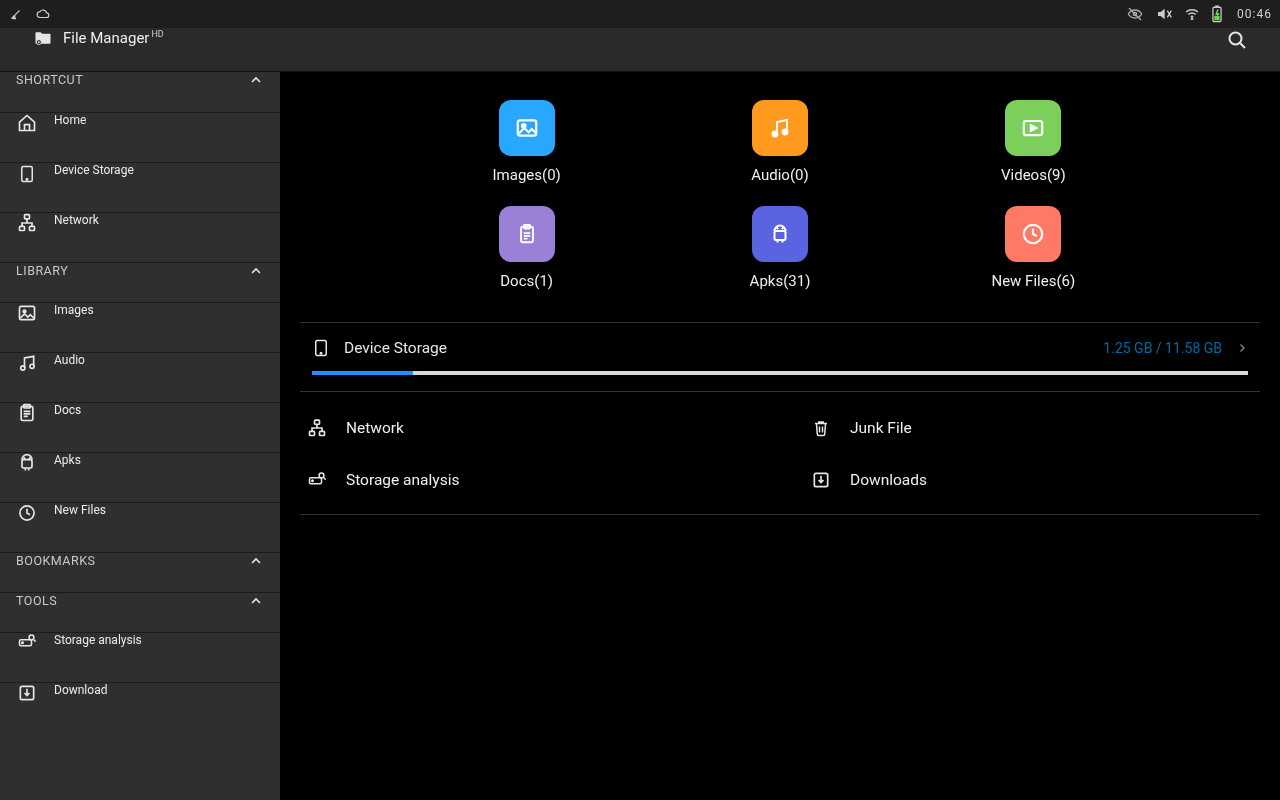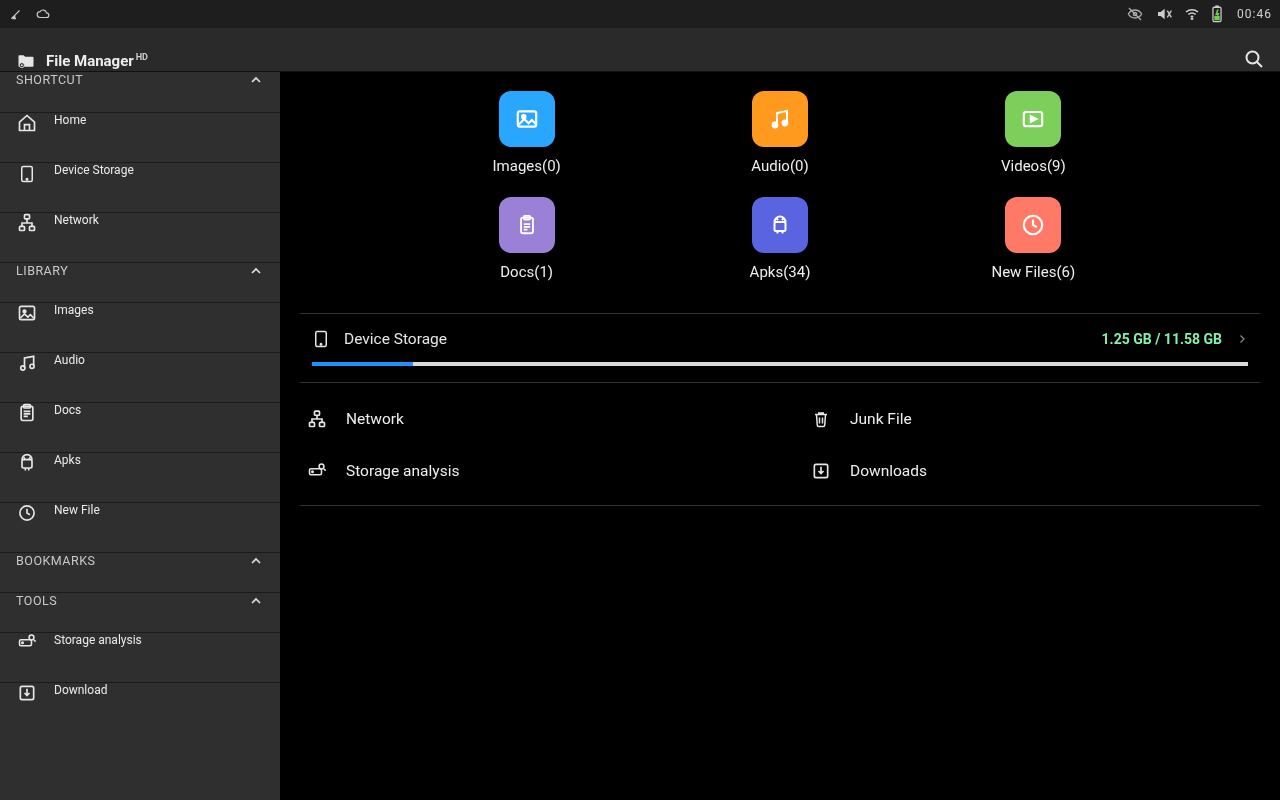--- a/index.html
+++ b/index.html
@@ -9,31 +9,31 @@
   
   .statusbar {
     height: 28px; background:#1e1e1e; display:flex; align-items:center;
     justify-content:space-between; padding:0 8px; font-size:13px; color:#d0d0d0;
   }
   .statusbar .left, .statusbar .right { display:flex; align-items:center; gap:10px; }
   .statusbar .clock { font-size:12px; font-weight:400; letter-spacing:1px; margin-left:4px;}
 
   
   .appheader {
-    height: 44px; background:#2a2a2a; display:flex; align-items:flex-end;
-    justify-content:space-between; padding:0 14px; border-bottom:1px solid #111;font-weight:bold;
+    height: 44px; background:#2a2a2a; display:flex; align-items:flex-start;
+    justify-content:space-between; padding:0 31px; border-bottom:1px solid #111;
   }
   .appheader .title { display:flex; align-items:center; gap:8px; font-size:15px; color:#eee;}
   .appheader .sup { font-size:9px; vertical-align:super; margin-left:2px; color:#ccc;}
   .appheader .search { cursor:pointer; }
 
   
   .body { display:flex; height: calc(800px - 28px - 44px); }
   .sidebar { width: 280px; background:#2f2f2f; display:flex; flex-direction:column; overflow:hidden;}
-  .main    { flex:1; background:#000; display:flex; flex-direction:column; padding-top:19px;}
+  .main    { flex:1; background:#000; display:flex; flex-direction:column; padding-top:28px;}
 
   
   .shdr {
     display:flex; align-items:flex-start; justify-content:space-between;
     padding:0 16px; height:40px; font-size:12.5px; letter-spacing:.5px;
     color:#c8c8c8; background:#2f2f2f; cursor:pointer;
     border-top:1px solid #1b1b1b;
   }
   .shdr:first-child { border-top:none; }
   
@@ -57,21 +57,21 @@
   .cat .lbl { font-size:15px; color:#eee; }
 
   
   .storage {
     margin:8px 20px 0 20px; padding:14px 12px 16px 12px;
     border-top:1px solid #333; border-bottom:1px solid #333;
     display:flex; flex-direction:column; gap:12px; cursor:pointer;
   }
   .storage .top { display:flex; align-items:center; justify-content:space-between;}
   .storage .topleft { display:flex; align-items:center; gap:14px; font-size:15.5px;}
-  .storage .cap { font-size:14px; color:#86efac;font-weight:bold;}
+  .storage .cap { font-size:14px; color:#0369a1;}
   .progress { height:4px; background:#d9d9d9; width:100%; position:relative;}
   .progress .fill { position:absolute; left:0; top:0; bottom:0; background:#1e90ff;}
 
   
   .tools {
     margin:18px 20px 0 20px;
     display:grid; grid-template-columns:1fr 1fr; row-gap:32px; column-gap:60px;
     padding:8px 6px 24px 6px; border-bottom:1px solid #333;
   }
   .tool { display:flex; align-items:center; gap:18px; font-size:15.5px; color:#eee; cursor:pointer;}
@@ -238,21 +238,21 @@
         </span>
       <span>Apks</span>
     </div>
     <div class="sitem">
       <span class="sicon">
           <svg width="20" height="20" viewBox="0 0 24 24" fill="none" stroke="#e6e6e6" stroke-width="2">
             <circle cx="12" cy="12" r="8.5"></circle>
             <path d="M12 7v5l3.5 2"></path>
           </svg>
         </span>
-      <span>New File</span>
+      <span>New Files</span>
     </div>
 
     <div class="shdr">
       <span>BOOKMARKS</span>
       <span>
           <svg width="16" height="16" viewBox="0 0 24 24" fill="none" stroke="#e0e0e0" stroke-width="2.5">
             <path d="M6 15l6-6 6 6"></path>
           </svg>
         </span>
     </div>
@@ -331,21 +331,21 @@
       </div>
       <div class="cat">
         <div class="tile" style="background: rgb(90, 99, 224);">
           <svg width="24" height="26" viewBox="0 0 24 24" fill="none" stroke="#fff" stroke-width="2">
               <rect x="6.5" y="9" width="11" height="9" rx="1.5"></rect>
               <path d="M6.5 9a5.5 5.5 0 0 1 11 0"></path>
               <path d="M8.5 5l1.4 2.2M15.5 5l-1.4 2.2"></path>
               <path d="M9.5 18v2.5M14.5 18v2.5"></path>
             </svg>
         </div>
-        <span class="lbl">Apks(34)</span>
+        <span class="lbl">Apks(31)</span>
       </div>
       <div class="cat">
         <div class="tile" style="background: rgb(255, 122, 102);">
           <svg width="26" height="26" viewBox="0 0 24 24" fill="none" stroke="#fff" stroke-width="2">
               <circle cx="12" cy="12" r="8.5"></circle>
               <path d="M12 7v5l3.5 2"></path>
             </svg>
         </div>
         <span class="lbl">New Files(6)</span>
       </div>

